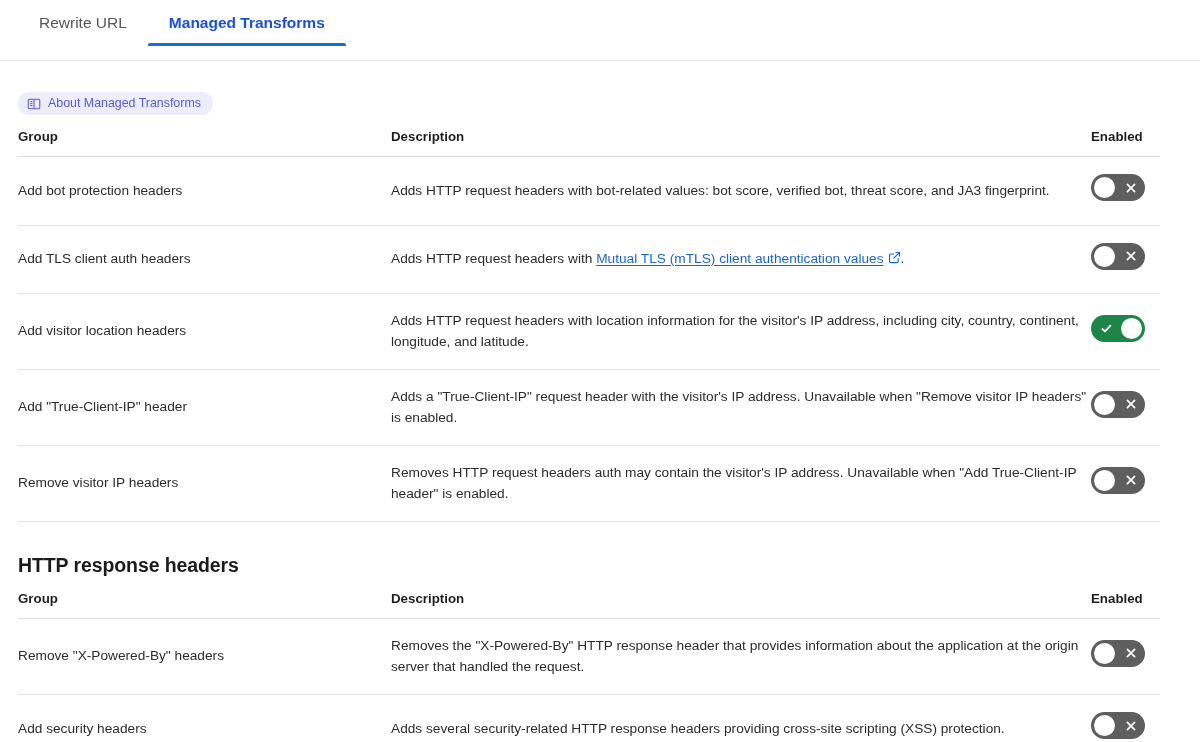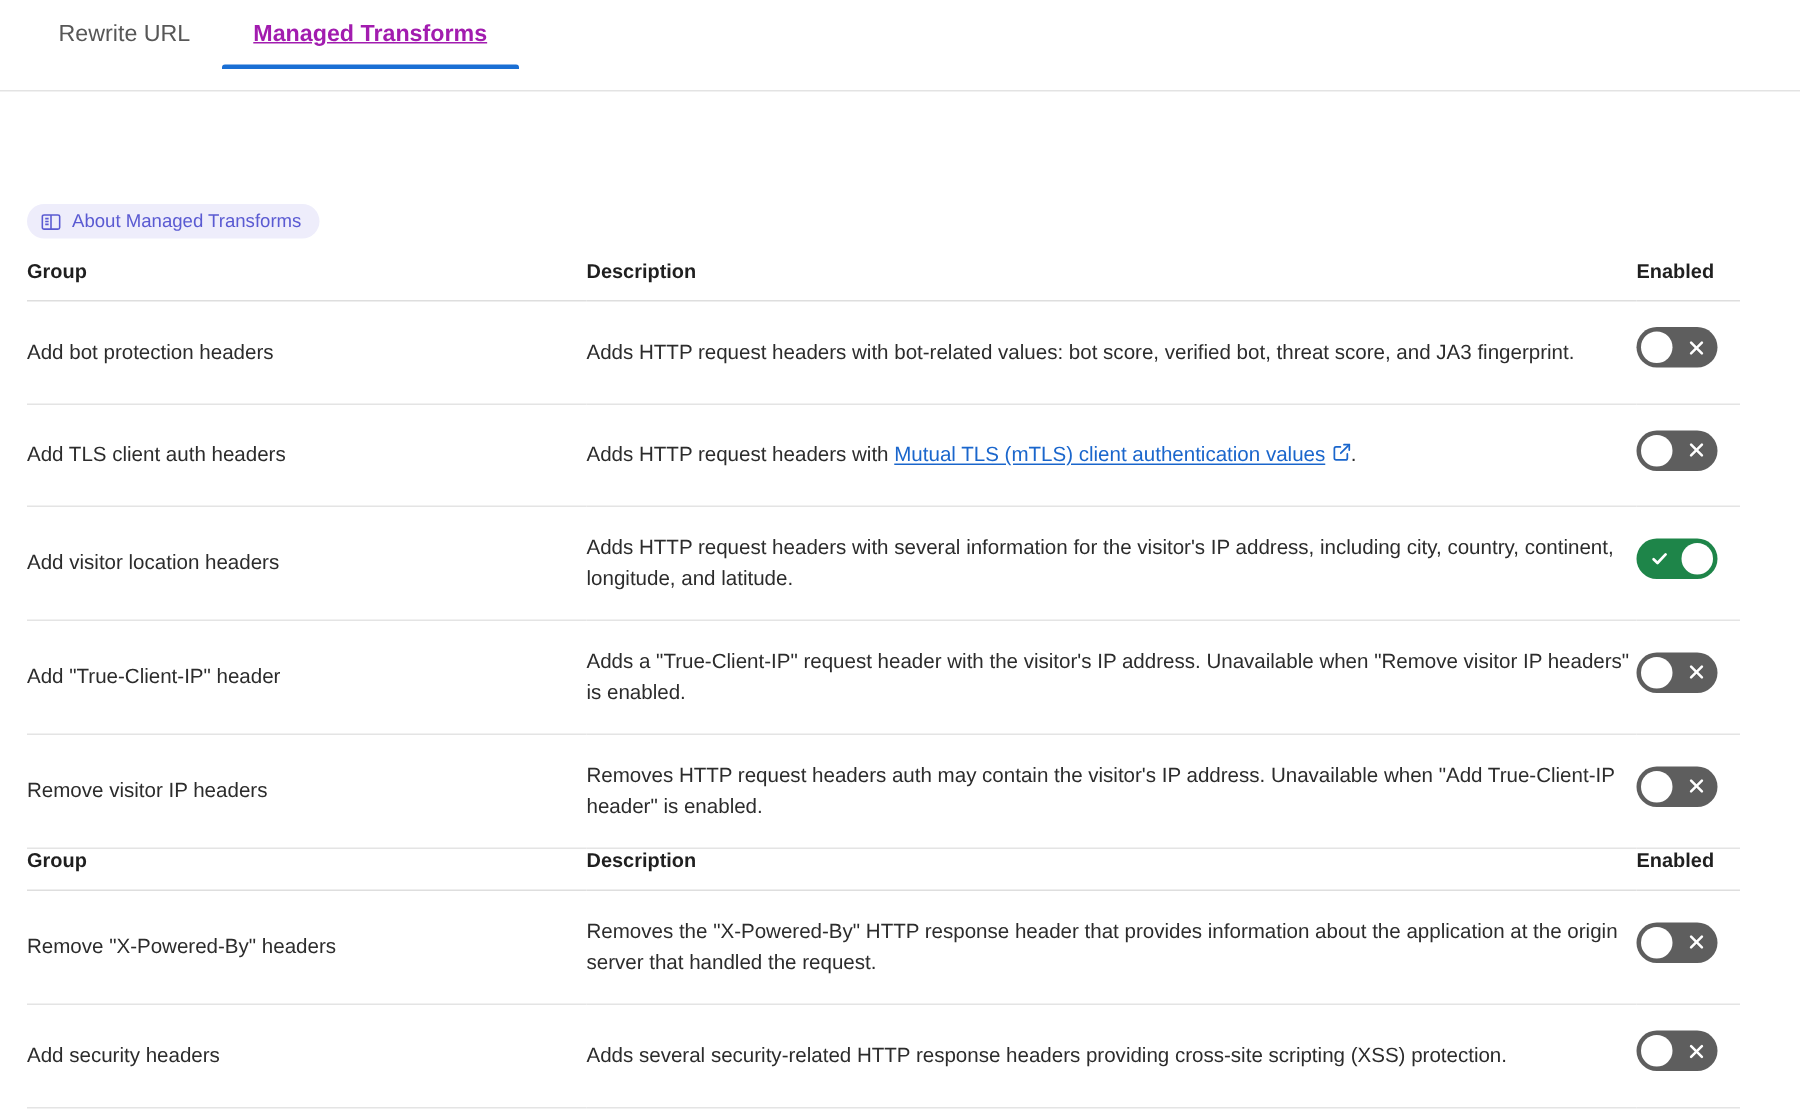--- a/index.html
+++ b/index.html
@@ -38,23 +38,22 @@
     position: relative;
     padding: 13px 21px 14px 21px;
     font-size: 15.5px;
     line-height: 19px;
     color: #575757;
     cursor: pointer;
     white-space: nowrap;
     z-index: 1;
   }
   .tab.active {
-    color: #a21caf;
+    color: #1d4ed8;
     font-weight: 600;
-    text-decoration: underline;
   }
   .tab.active::after {
     content: "";
     position: absolute;
     left: 0;
     right: 0;
     bottom: 0;
     height: 3px;
     background: var(--accent, #1a6fd4);
     border-radius: 2px 2px 0 0;
@@ -83,21 +82,20 @@
     align-items: center;
     gap: 7px;
     background: #eeedfb;
     color: #5a5ad2;
     border-radius: 999px;
     padding: 4px 12px 4px 9px;
     font-size: 12.4px;
     line-height: 15px;
     cursor: pointer;
     white-space: nowrap;
-    margin-top: 44px;
   }
   .badge svg { display: block; }
 
   
   table.mt {
     width: 1142px;
     border-collapse: collapse;
     table-layout: fixed;
   }
   table.mt col.c-group { width: 373px; }
@@ -254,21 +252,21 @@
                 <line x1="9.6" y1="2.4" x2="2.4" y2="9.6"></line>
               </svg>
             </span>
 
           </span>
         </td>
       </tr>
 
       <tr>
         <td class="group-cell">Add visitor location headers</td>
-        <td class="desc-cell">Adds HTTP request headers with several information for the visitor's IP address, including city, country, continent, longitude, and latitude.</td>
+        <td class="desc-cell">Adds HTTP request headers with location information for the visitor's IP address, including city, country, continent, longitude, and latitude.</td>
         <td class="en-cell">
           <span class="toggle on" style="background: rgb(30, 133, 73);">
             <span class="knob"></span>
 
             <span class="mark on-mark">
               <svg width="13" height="13" viewBox="0 0 13 13" fill="none" stroke="#ffffff" stroke-width="1.8" stroke-linecap="round" stroke-linejoin="round">
                 <polyline points="2.4,6.8 5,9.3 10.4,3.6"></polyline>
               </svg>
             </span>
           </span>
@@ -306,20 +304,23 @@
             </span>
 
           </span>
         </td>
       </tr>
     </tbody>
   </table>
 </div>
 
 <div class="section">
+  <div class="section-head">
+    <div class="section-title">HTTP response headers</div>
+  </div>
 
   <table class="mt">
     <colgroup>
         <col class="c-group">
         <col class="c-desc">
         <col class="c-en">
       </colgroup>
     <thead>
       <tr>
         <th>Group</th>

